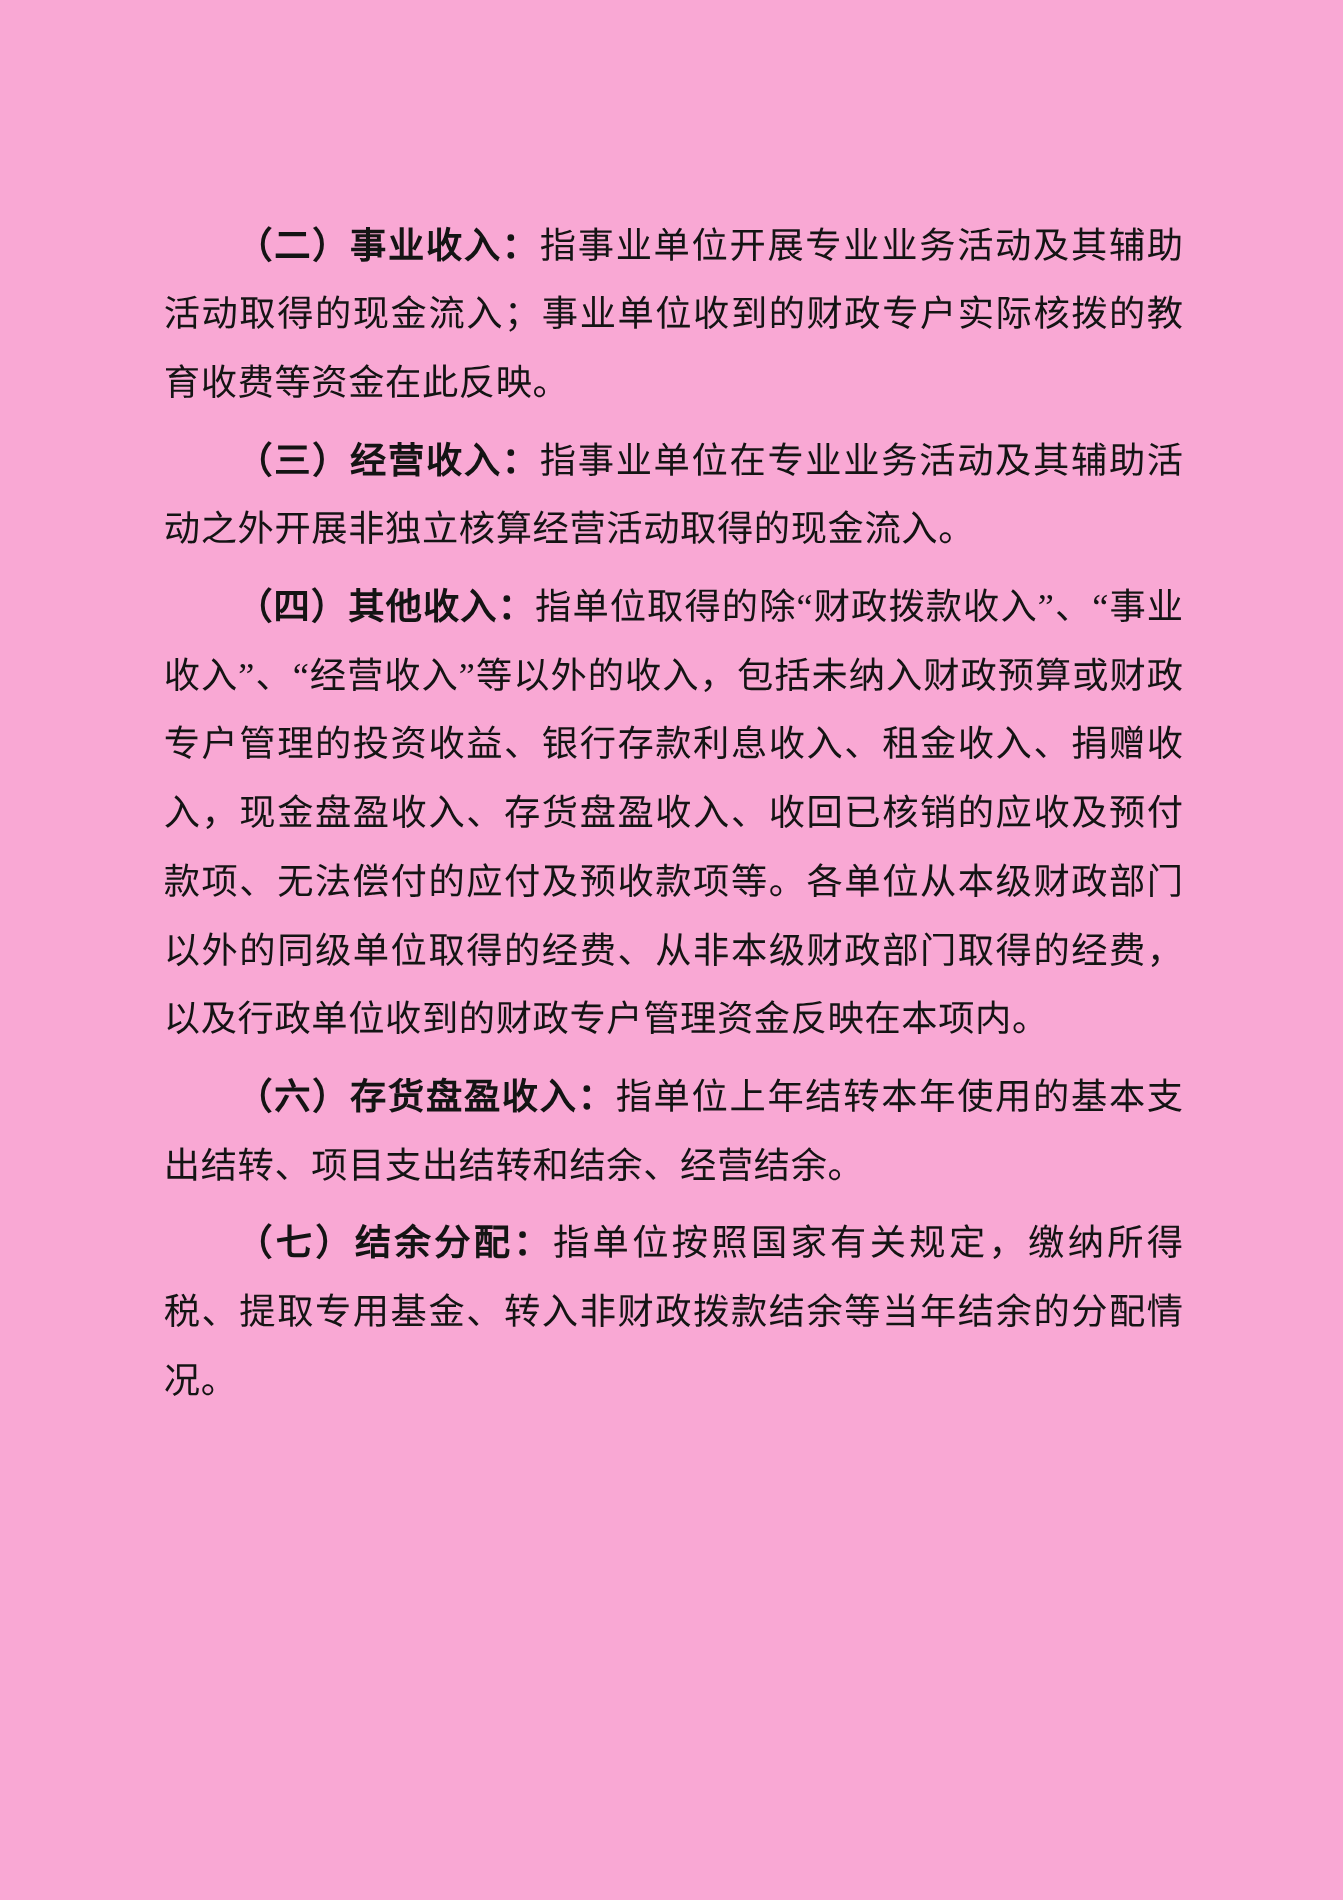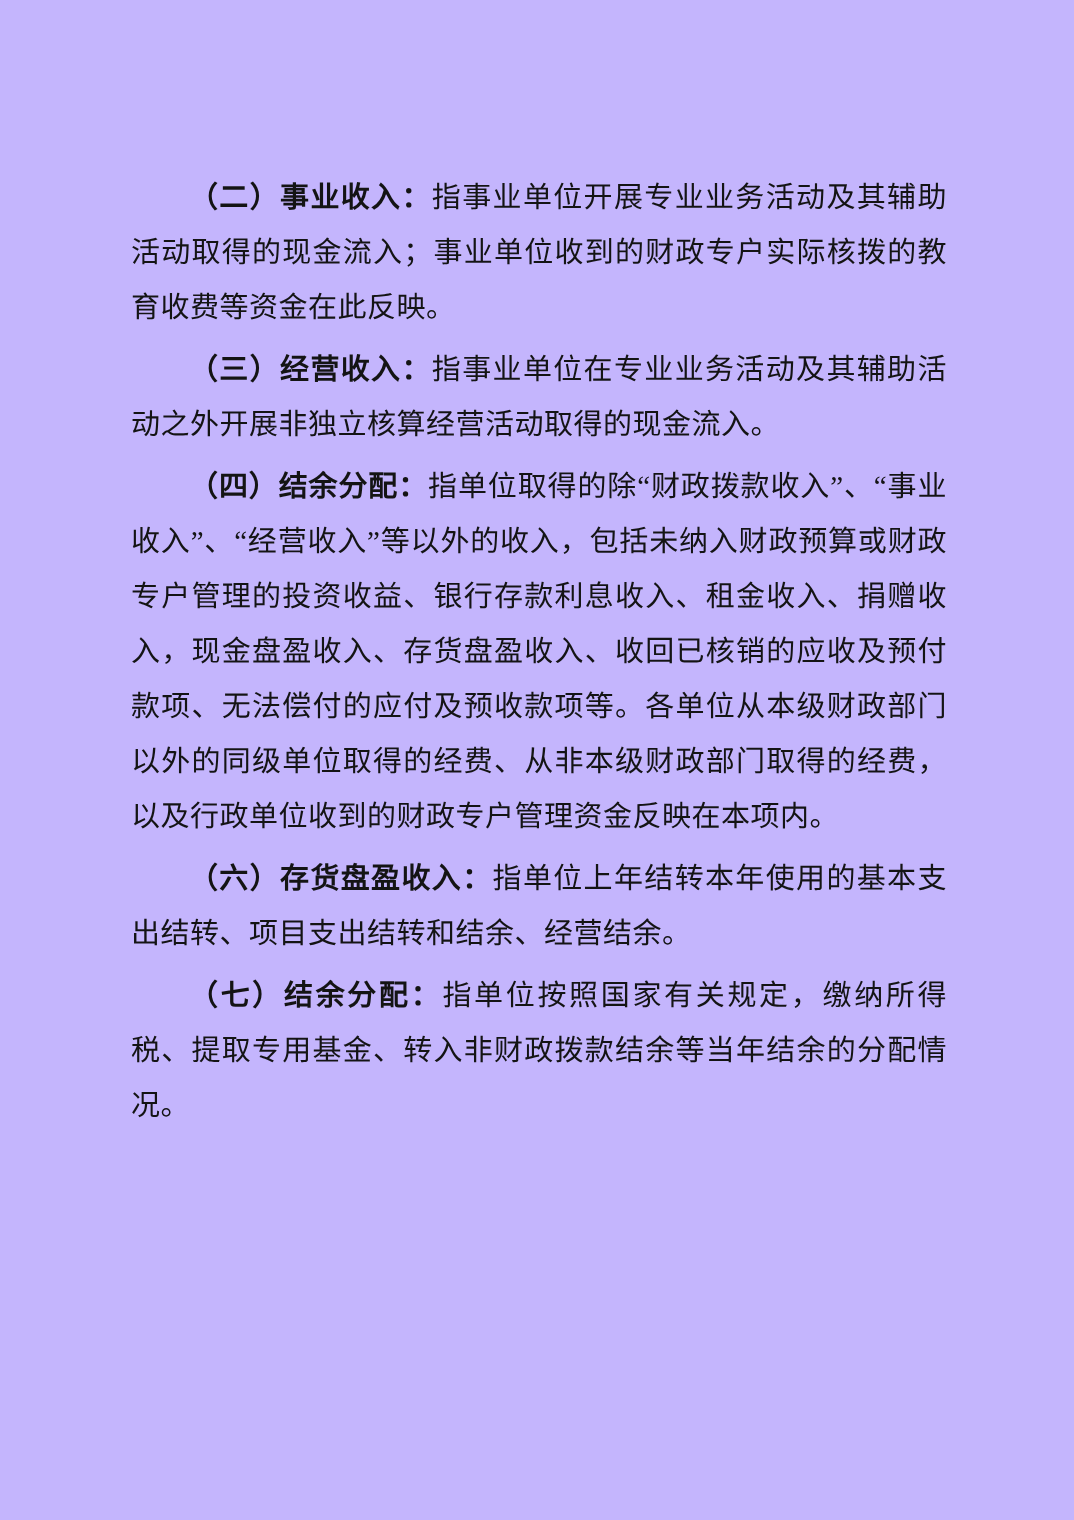--- a/index.html
+++ b/index.html
@@ -4,21 +4,21 @@
 <style>
   html, body {
     margin: 0;
     padding: 0;
     background: #ffffff;
   }
   .page {
     position: relative;
     width: 1074px;
     height: 1520px;
-    background: #c4b5fd;
+    background: #f9a8d4;
     overflow: hidden;
     font-family: "Liberation Serif", "DejaVu Serif", serif;
     color: #141414;
   }
   .content {
     position: absolute;
     top: 170px;
     left: 131px;
     width: 816px;
   }
@@ -49,21 +49,21 @@
 </head>
 <body>
 
 <div class="page">
   <div class="content">
 
     <p class="para"><strong class="lead">（二）事业收入：</strong><span>指事业单位开展专业业务活动及其辅助活动取得的现金流入；事业单位收到的财政专户实际核拨的教育收费等资金在此反映。</span></p>
 
     <p class="para"><strong class="lead">（三）经营收入：</strong><span>指事业单位在专业业务活动及其辅助活动之外开展非独立核算经营活动取得的现金流入。</span></p>
 
-    <p class="para"><strong class="lead">（四）结余分配：</strong><span>指单位取得的除“财政拨款收入”、“事业收入”、“经营收入”等以外的收入，包括未纳入财政预算或财政专户管理的投资收益、银行存款利息收入、租金收入、捐赠收入，现金盘盈收入、存货盘盈收入、收回已核销的应收及预付款项、无法偿付的应付及预收款项等。各单位从本级财政部门以外的同级单位取得的经费、从非本级财政部门取得的经费，以及行政单位收到的财政专户管理资金反映在本项内。</span></p>
+    <p class="para"><strong class="lead">（四）其他收入：</strong><span>指单位取得的除“财政拨款收入”、“事业收入”、“经营收入”等以外的收入，包括未纳入财政预算或财政专户管理的投资收益、银行存款利息收入、租金收入、捐赠收入，现金盘盈收入、存货盘盈收入、收回已核销的应收及预付款项、无法偿付的应付及预收款项等。各单位从本级财政部门以外的同级单位取得的经费、从非本级财政部门取得的经费，以及行政单位收到的财政专户管理资金反映在本项内。</span></p>
 
 
     <p class="para"><strong class="lead">（六）存货盘盈收入：</strong><span>指单位上年结转本年使用的基本支出结转、项目支出结转和结余、经营结余。</span></p>
 
     <p class="para"><strong class="lead">（七）结余分配：</strong><span>指单位按照国家有关规定，缴纳所得税、提取专用基金、转入非财政拨款结余等当年结余的分配情况。</span></p>
 
   </div>
 
 </div>
 

